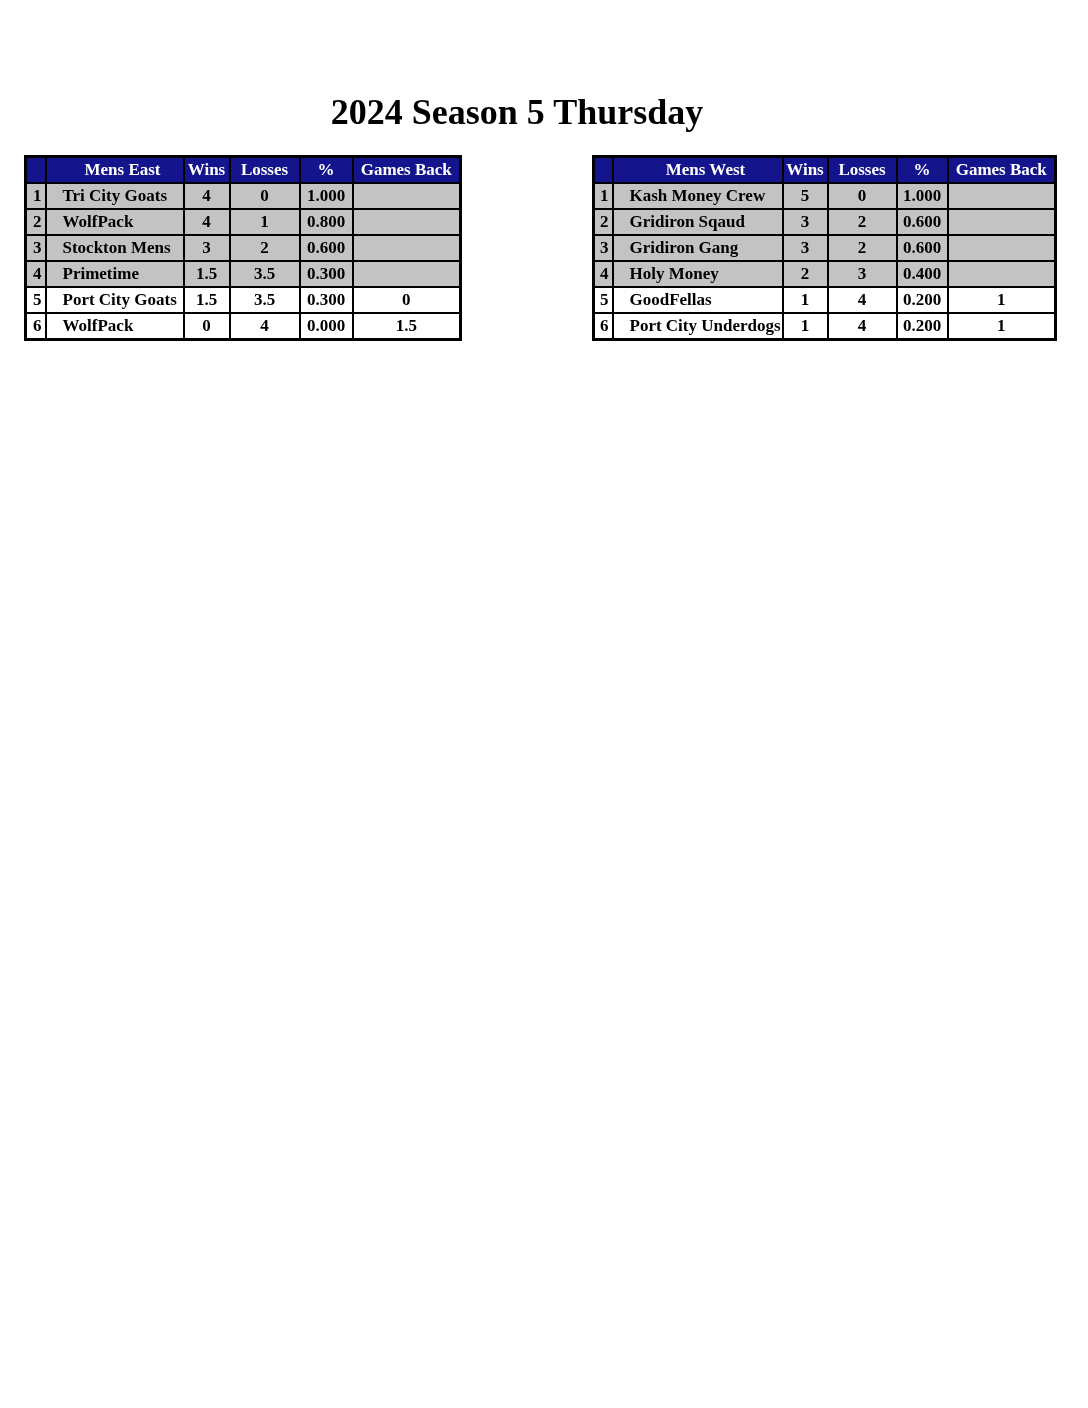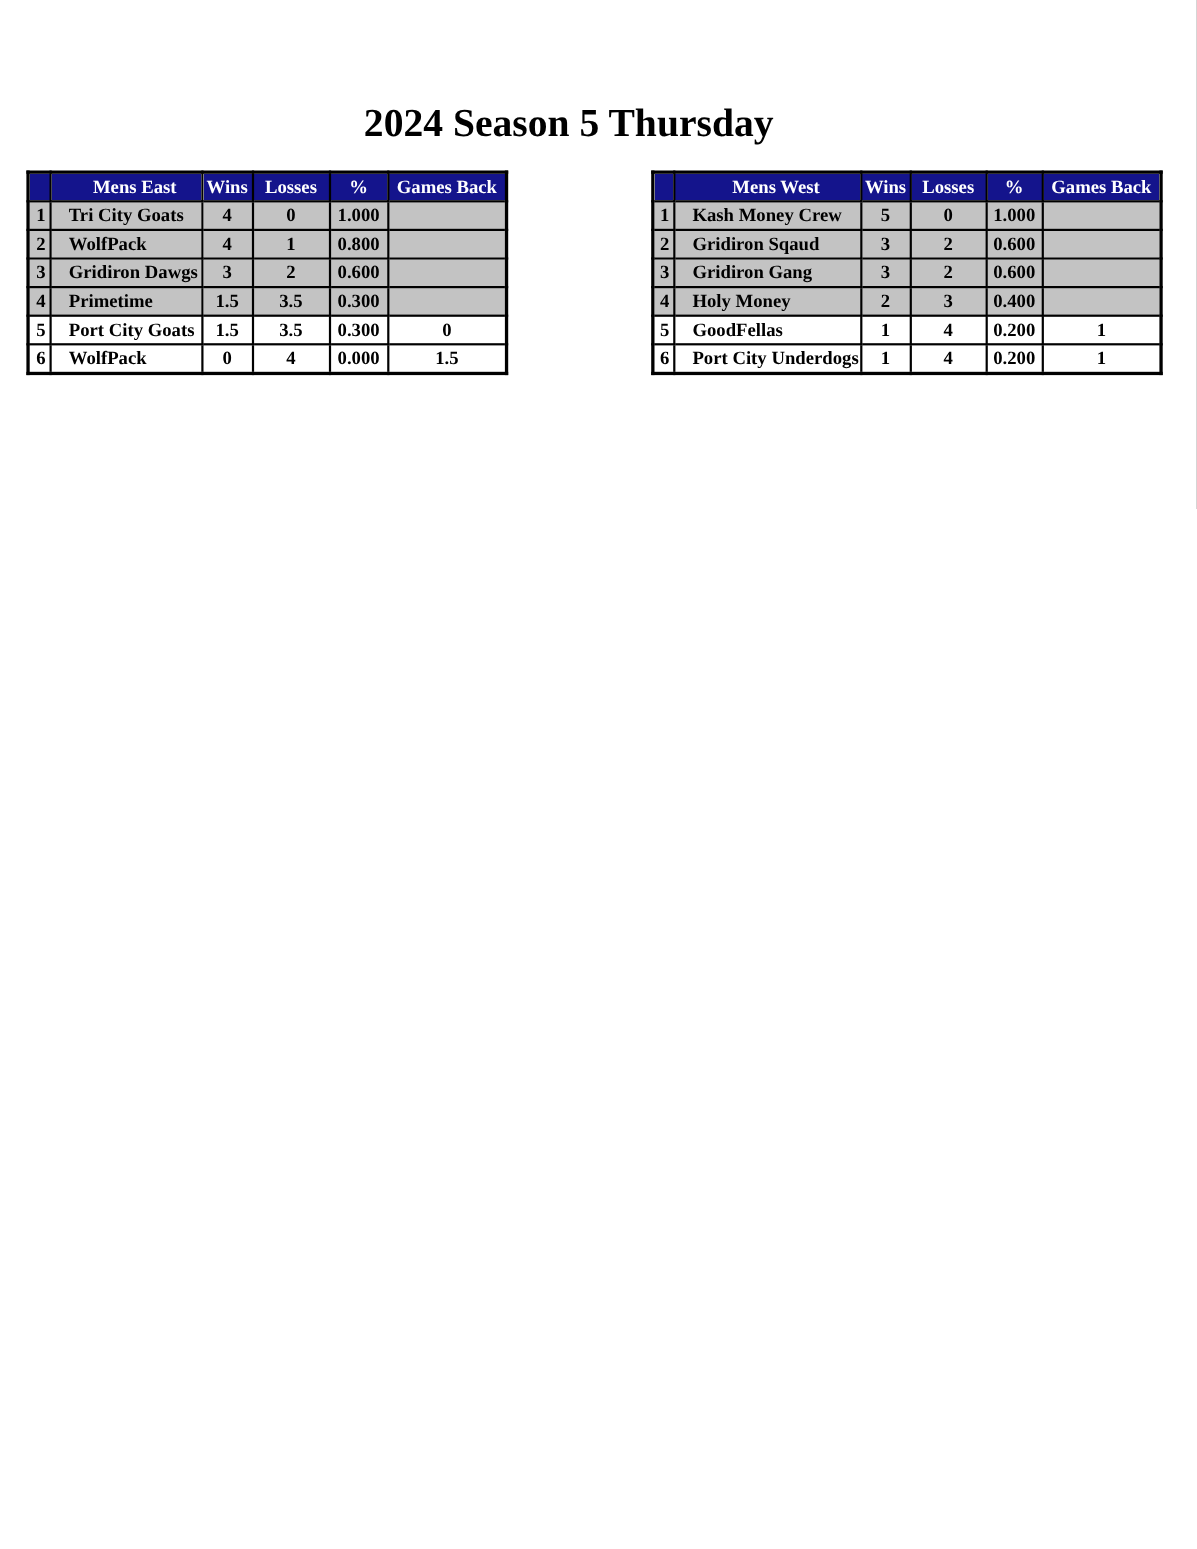--- a/index.html
+++ b/index.html
@@ -102,21 +102,21 @@
       <tr class="shaded">
         <td class="c-rank">2</td>
         <td class="c-team">WolfPack</td>
         <td class="c-num">4</td>
         <td class="c-num">1</td>
         <td class="c-num">0.800</td>
         <td class="c-num"></td>
       </tr>
       <tr class="shaded">
         <td class="c-rank">3</td>
-        <td class="c-team">Gridiron Dawgs</td>
+        <td class="c-team">Stockton Mens</td>
         <td class="c-num">3</td>
         <td class="c-num">2</td>
         <td class="c-num">0.600</td>
         <td class="c-num"></td>
       </tr>
       <tr class="shaded">
         <td class="c-rank">4</td>
         <td class="c-team">Primetime</td>
         <td class="c-num">1.5</td>
         <td class="c-num">3.5</td>

